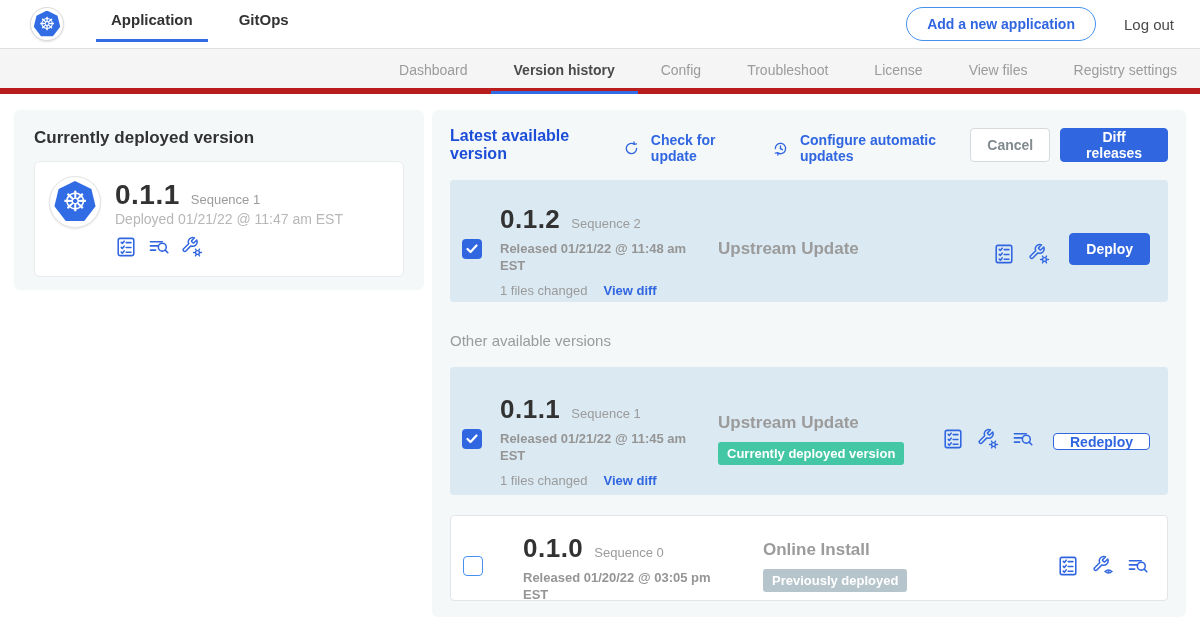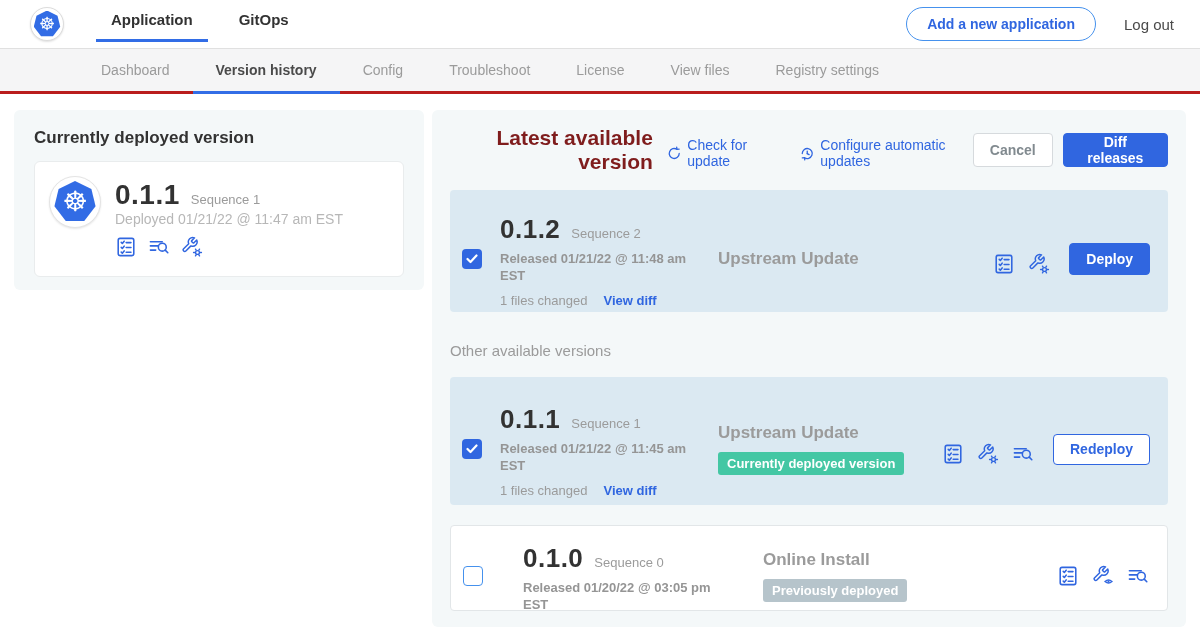--- a/index.html
+++ b/index.html
@@ -15,21 +15,21 @@
   .k8s-wheel { color:#fff; font-family:"DejaVu Sans", sans-serif; line-height:1; }
   .brand .k8s-wheel { font-size:18px; }
   .app-tabs { display:flex; align-self:flex-start; height:44px; }
   .app-tab { font-size:15px; font-weight:700; color:#323232; padding:0 15px; display:flex; align-items:center; height:42px; border-bottom:3px solid transparent; margin-right:16px; cursor:pointer; }
   .app-tab.active { border-bottom-color:#326de6; }
   .topnav-right { margin-left:auto; display:flex; align-items:center; gap:28px; }
   .add-app-btn { border:1px solid #4591ed; color:#3066e0; background:#fff; font-weight:700; font-size:14px; border-radius:18px; height:34px; padding:0 20px; cursor:pointer; font-family:inherit; }
   .logout { font-size:15px; color:#4a4a4a; cursor:pointer; }
 
   
-  .subnav { height:45px; background:#f5f5f6; border-bottom:3px solid #b91c1c; display:flex; padding-left:78px; }
+  .subnav { height:45px; background:#f5f5f6; border-bottom:6px solid #b91c1c; display:flex; padding-left:78px;justify-content:flex-end; }
   .subtab { font-size:14px; color:#9b9b9b; padding:0 23px; display:flex; align-items:center; height:45px; border-bottom:3px solid transparent; cursor:pointer; }
   .subtab.active { color:#4a4a4a; font-weight:700; border-bottom-color:#326de6; }
 
   
   .main { display:flex; padding:16px 14px 0 14px; gap:8px; align-items:flex-start; }
   .panel { background:#f4f8f9; border-radius:6px; }
   .deployed-panel { width:410px; height:180px; padding:18px 20px; flex:none; }
   .deployed-title { font-size:17px; font-weight:700; color:#323232; margin-bottom:13px; }
   .deployed-card { background:#fff; border:1px solid #e9eced; border-radius:6px; padding:12px 16px 14px 14px; display:flex; gap:14px; height:116px; }
   .dep-logo { width:52px; height:52px; border-radius:50%; background:#fff; border:1px solid #e4e4e4; display:flex; align-items:center; justify-content:center; box-shadow:0 1px 2px rgba(0,0,0,.10); flex:none; margin-top:2px; }
@@ -39,28 +39,28 @@
   .vline { display:flex; align-items:baseline; gap:11px; }
   .dep-info .vnum { font-size:28px; font-weight:700; color:#323232; letter-spacing:.5px; }
   .vseq { font-size:13px; color:#9b9b9b;margin-top:16px; }
   .dep-when { font-size:14px; color:#b7b7b7; }
   .icon-row { display:flex; gap:11px; margin-top:9px; }
   .icon-btn { width:22px; height:22px; color:#3066e0; cursor:pointer; }
   .icon-btn svg { width:22px; height:22px; display:block; }
 
   .available-panel { flex:1; min-height:507px; padding:16px 18px 16px 18px; }
   .avail-header { display:flex; align-items:center; margin-bottom:16px; }
-  .avail-title { font-size:21px; font-weight:700; color:#7f1d1d; margin-right:14px;text-align:right; }
-  .hlink { display:flex; align-items:center; gap:6px; color:#3066e0; font-size:14px; font-weight:400; cursor:pointer; margin-top:6px; }
+  .avail-title { font-size:16px; font-weight:700; color:#1d4ed8; margin-right:14px; }
+  .hlink { display:flex; align-items:center; gap:12px; color:#3066e0; font-size:14px; font-weight:700; cursor:pointer; margin-top:6px; }
   .hlink + .hlink { margin-left:22px; }
   .hlink svg { width:17px; height:17px; }
   .btn { font-family:inherit; font-size:14px; font-weight:700; border-radius:4px; height:34px; padding:0 16px; cursor:pointer; }
   .btn-cancel { background:#fff; border:1px solid #d6dadd; color:#818a8f; margin-left:auto; }
   .btn-primary { background:#3066e0; border:1px solid #3066e0; color:#fff; margin-left:10px; }
-  .btn-outline { background:#fff; border:1px solid #3066e0; color:#3066e0; height:31px; }
+  .btn-outline { background:#fff; border:1px solid #3066e0; color:#3066e0; height:17px; }
   .row-btn-primary { background:#3066e0; border:1px solid #3066e0; color:#fff; height:32px; margin-left:0; }
 
   .version-card { border-radius:4px; display:flex; align-items:center; padding:16px 18px 0 12px; }
   .version-card.selected { background:#dbe9f2; }
   .version-card.plain { background:#fff; border:1px solid #e2e6e8; }
   .card-012 { height:122px; }
   .card-011 { height:128px; margin-top:18px; }
   .card-010 { height:86px; margin-top:20px;gap:22px; }
   .other-title { font-size:15px; color:#9b9b9b; margin-top:30px; }
 

